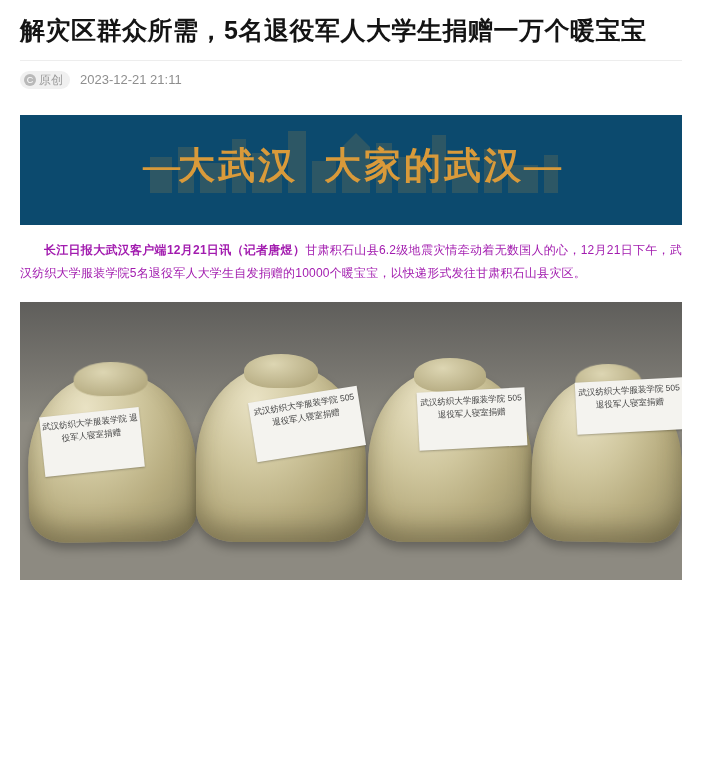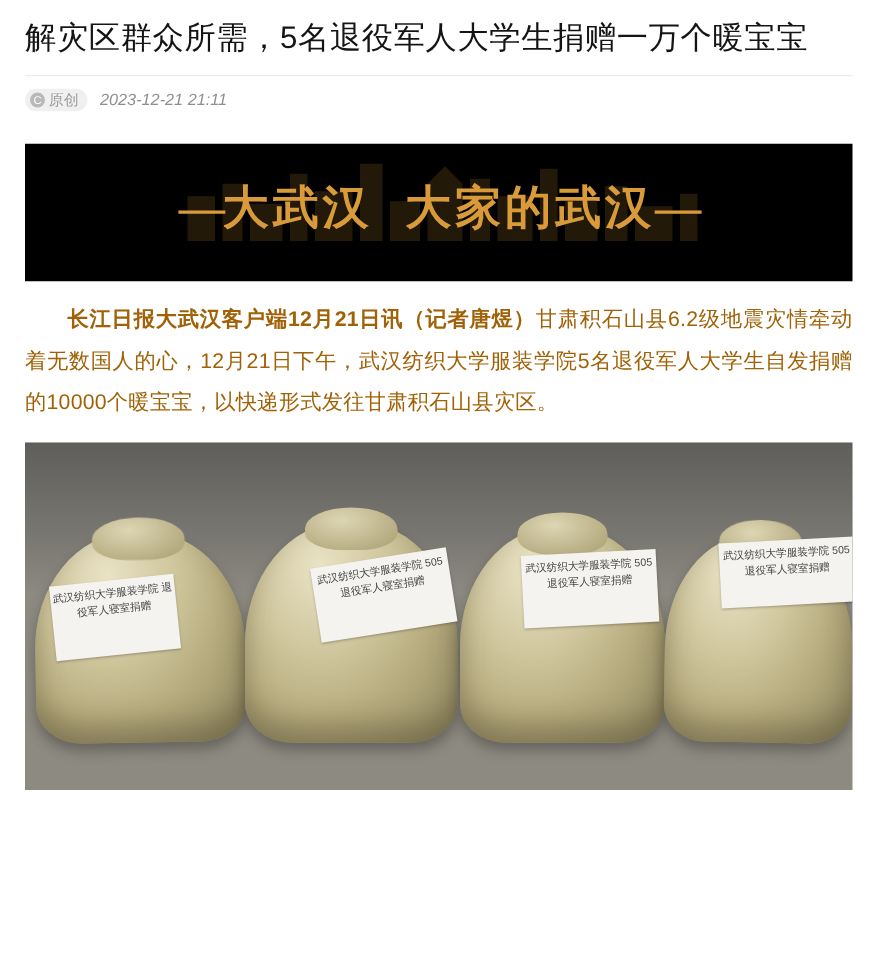--- a/index.html
+++ b/index.html
@@ -15,21 +15,21 @@
     -webkit-font-smoothing: antialiased;
   }
   .page {
     width: 702px;
     box-sizing: border-box;
     padding: 0 20px;
     position: relative;
   }
   .article-title {
     font-size: 25px;
-    font-weight: 400;
+    font-weight: 700;
     line-height: 1.35;
     letter-spacing: 0.5px;
     color: #141414;
     margin: 8px 0 0 0;
     padding: 6px 0 10px 0;
   }
   .meta-row {
     display: flex;
     align-items: center;
     gap: 10px;
@@ -56,30 +56,29 @@
     border-radius: 50%;
     background: #b9b9b9;
     color: #ffffff;
     font-size: 9px;
     line-height: 12px;
     text-align: center;
   }
   .meta-date {
     font-size: 13px;
     color: #8e8e8e;
-    font-style: italic;
   }
 
   
   .banner {
     margin: 22px 0 6px 0;
     height: 110px;
     position: relative;
     overflow: hidden;
-    background: #000000;
+    background: #0c4a6e;
   }
   .banner .skyline {
     position: absolute;
     left: 50%;
     top: 2px;
     transform: translateX(-50%);
     width: 430px;
     height: 76px;
     opacity: 0.16;
   }
@@ -104,23 +103,23 @@
   .banner .gap {
     display: inline-block;
     width: 26px;
   }
 
   
   .body-copy {
     margin-top: 14px;
   }
   .para {
-    font-size: 17px;
+    font-size: 12px;
     line-height: 1.95;
-    color: #a16207;
+    color: #a21caf;
     text-align: justify;
     margin: 0 0 14px 0;
     text-indent: 2em;
     letter-spacing: 0.2px;
   }
   .para b {
     font-weight: 700;
   }
   .para.first {
     text-indent: 2em;

